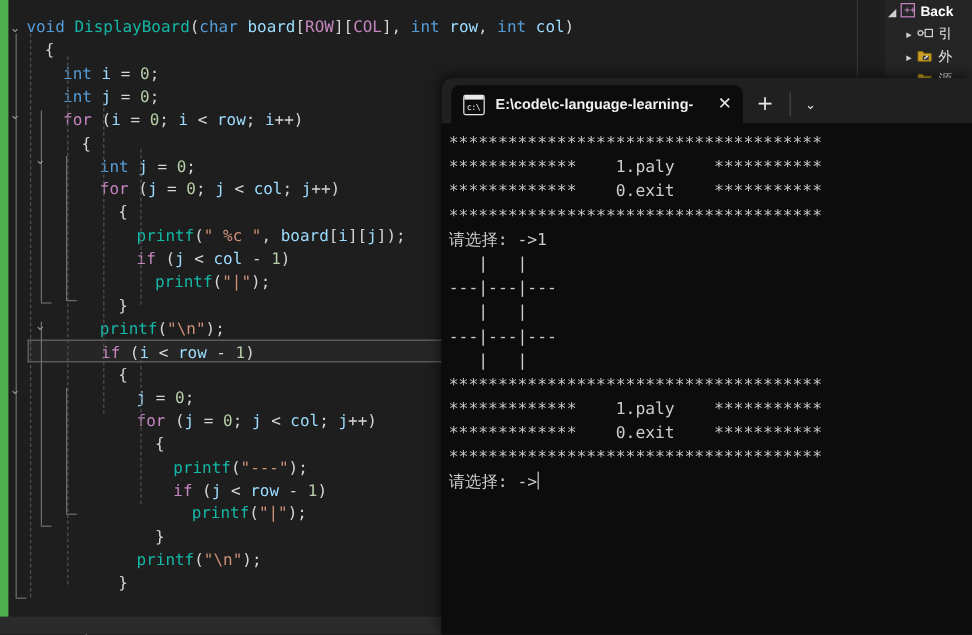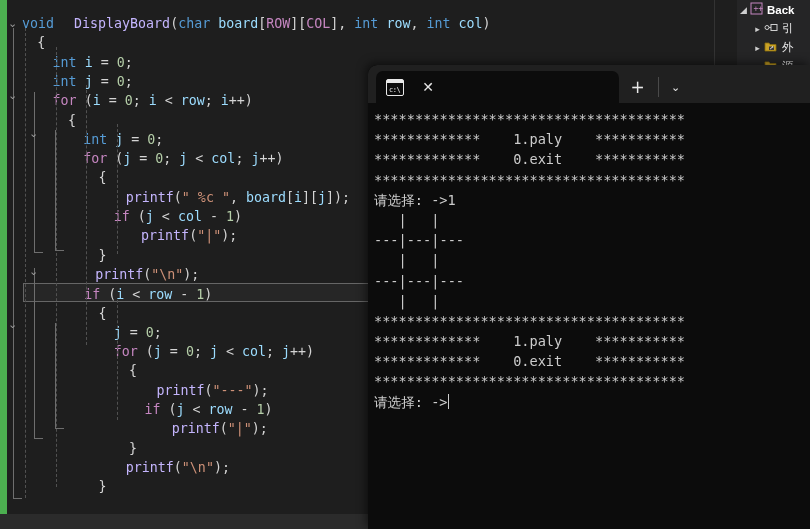--- a/index.html
+++ b/index.html
@@ -75,21 +75,21 @@
   .chev {
     position: absolute;
     color: #9a9a9a;
     font-size: 11px;
     font-family: "DejaVu Sans", sans-serif;
   }
 
   
   .kw   { color: #569cd6; }   
   .ctl  { color: #c586c0; }   
-  .fn   { color: #c4b5fd; margin-left: 12px; }   
+  .fn   { color: #14b8a6; }   
   .id   { color: #9cdcfe; }   
   .pp   { color: #c586c0; }   
   .num  { color: #b5cea8; }
   .str  { color: #ce9178; }
   .pun  { color: #d4d4d4; }
 
   
   .editor-sep {
     position: absolute;
     top: 0; width: 1px; height: 514px;
@@ -320,20 +320,21 @@
     </div>
   </div>
 
   <div id="terminal">
     <div class="term-titlebar">
 
       <div class="term-tab">
         <span class="term-tab-icon">
           <i>c:\</i>
         </span>
+        <span class="term-tab-title">E:\code\c-language-learning-</span>
         <span class="term-tab-close">✕</span>
       </div>
 
       <div class="term-newtab">+</div>
       <div class="term-divider"></div>
       <div class="term-dropdown" style="left:294px;">⌄</div>
     </div>
 
     <div class="term-body" id="term-body"><div class="term-line">**************************************</div><div class="term-line">*************    1.paly    ***********</div><div class="term-line">*************    0.exit    ***********</div><div class="term-line">**************************************</div><div class="term-line">请选择: -&gt;1</div><div class="term-line">   |   |   </div><div class="term-line">---|---|---</div><div class="term-line">   |   |   </div><div class="term-line">---|---|---</div><div class="term-line">   |   |   </div><div class="term-line">**************************************</div><div class="term-line">*************    1.paly    ***********</div><div class="term-line">*************    0.exit    ***********</div><div class="term-line">**************************************</div><div class="term-line">请选择: -&gt;<span class="cursor"></span></div></div>
   </div>

